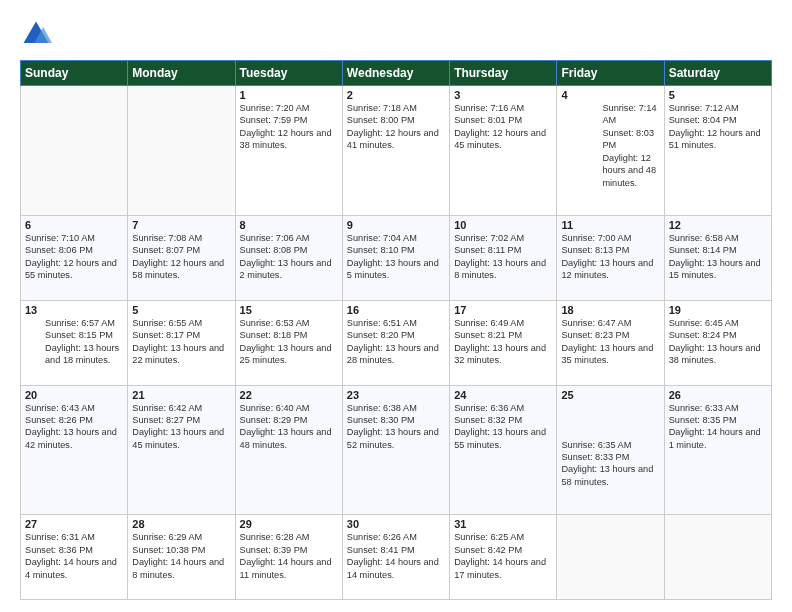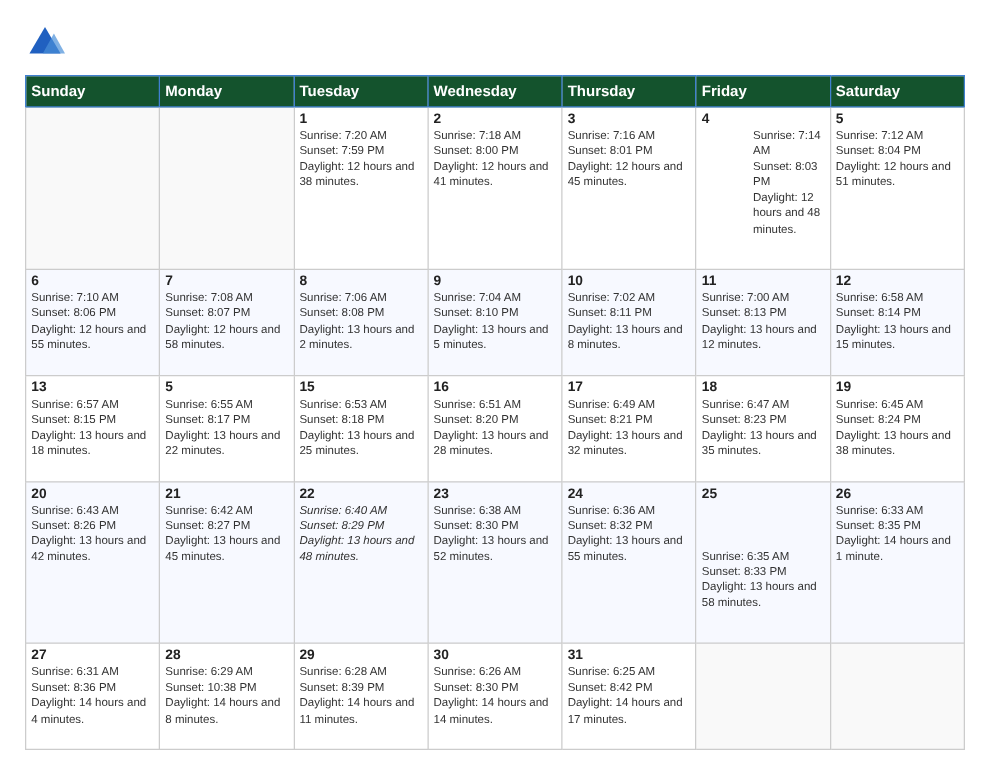--- a/index.html
+++ b/index.html
@@ -204,21 +204,21 @@
           <td>
             <span class="day-number">12</span>
             <div class="cell-text" style="white-space: pre-line;">Sunrise: 6:58 AM
 Sunset: 8:14 PM
 Daylight: 13 hours and 15 minutes.</div>
           </td>
         </tr>
         <tr>
           <td>
             <span class="day-number">13</span>
-            <div class="cell-text" style="white-space: pre-line;">Sunrise: 6:57 AM
+            <div class="cell-text" style="white-space: pre-line; margin-left: 20px;">Sunrise: 6:57 AM
 Sunset: 8:15 PM
 Daylight: 13 hours and 18 minutes.</div>
           </td>
           <td>
             <span class="day-number">5</span>
             <div class="cell-text" style="white-space: pre-line;">Sunrise: 6:55 AM
 Sunset: 8:17 PM
 Daylight: 13 hours and 22 minutes.</div>
           </td>
           <td>
@@ -260,21 +260,21 @@
 Daylight: 13 hours and 42 minutes.</div>
           </td>
           <td>
             <span class="day-number">21</span>
             <div class="cell-text" style="white-space: pre-line;">Sunrise: 6:42 AM
 Sunset: 8:27 PM
 Daylight: 13 hours and 45 minutes.</div>
           </td>
           <td>
             <span class="day-number">22</span>
-            <div class="cell-text" style="white-space: pre-line; font-style: italic;">Sunrise: 6:40 AM
+            <div class="cell-text" style="white-space: pre-line;">Sunrise: 6:40 AM
 Sunset: 8:29 PM
 Daylight: 13 hours and 48 minutes.</div>
           </td>
           <td>
             <span class="day-number">23</span>
             <div class="cell-text" style="white-space: pre-line;">Sunrise: 6:38 AM
 Sunset: 8:30 PM
 Daylight: 13 hours and 52 minutes.</div>
           </td>
           <td>
@@ -311,21 +311,21 @@
           </td>
           <td>
             <span class="day-number">29</span>
             <div class="cell-text" style="white-space: pre-line;">Sunrise: 6:28 AM
 Sunset: 8:39 PM
 Daylight: 14 hours and 11 minutes.</div>
           </td>
           <td>
             <span class="day-number">30</span>
             <div class="cell-text" style="white-space: pre-line;">Sunrise: 6:26 AM
-Sunset: 8:30 PM
+Sunset: 8:41 PM
 Daylight: 14 hours and 14 minutes.</div>
           </td>
           <td>
             <span class="day-number">31</span>
             <div class="cell-text" style="white-space: pre-line;">Sunrise: 6:25 AM
 Sunset: 8:42 PM
 Daylight: 14 hours and 17 minutes.</div>
           </td>
           <td class="empty-cell"></td>
           <td class="empty-cell"></td>

